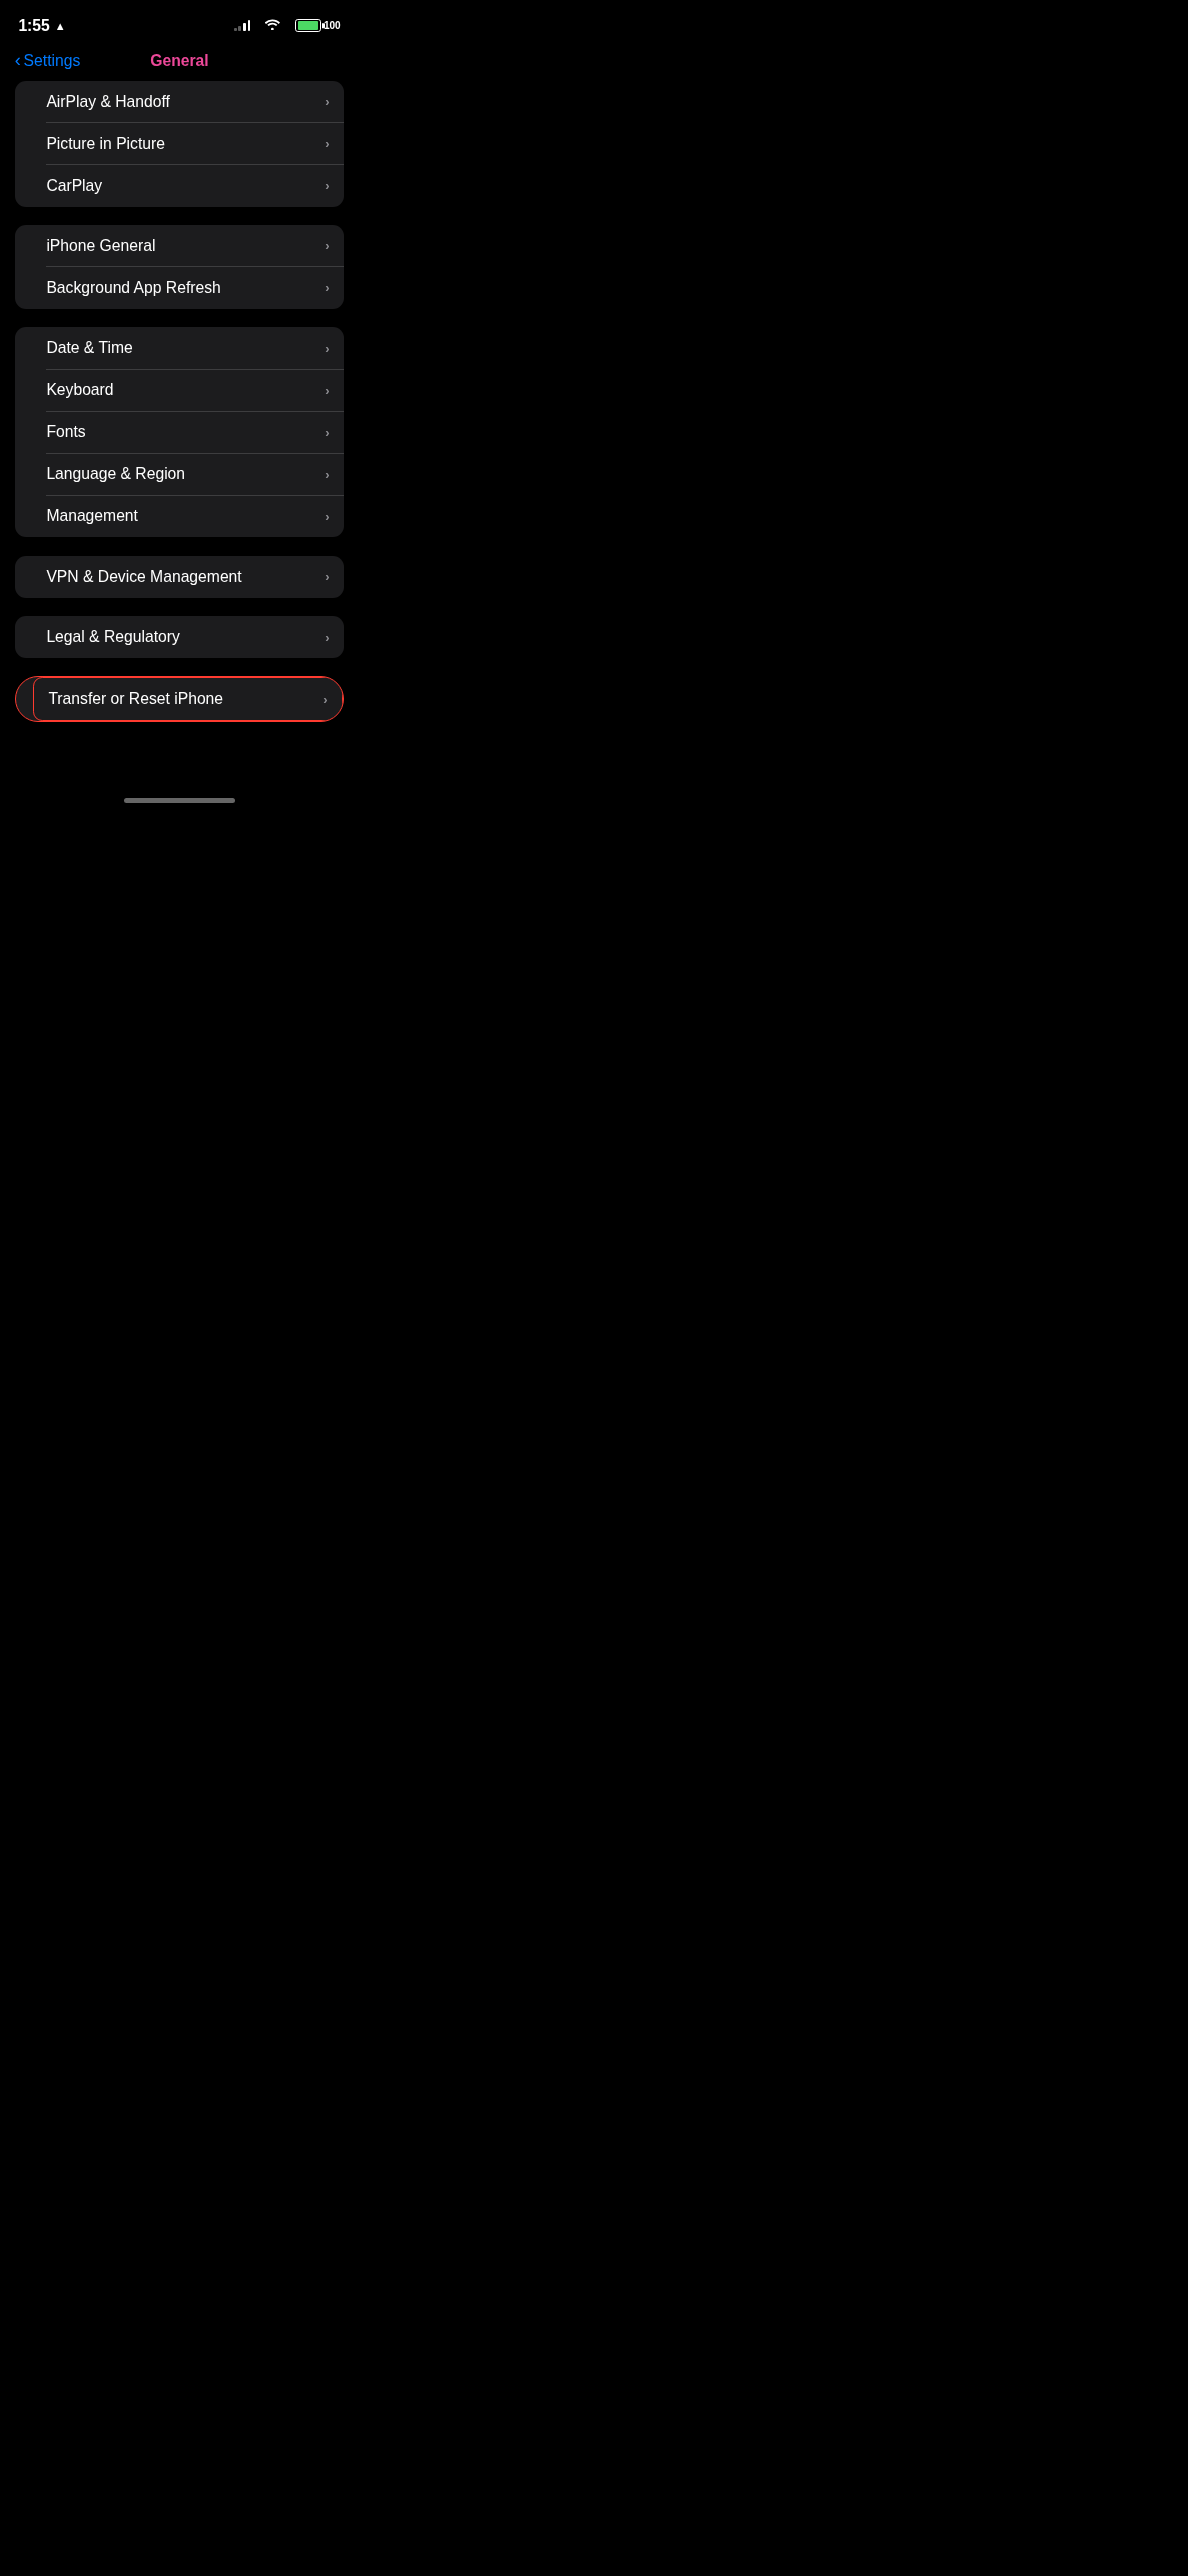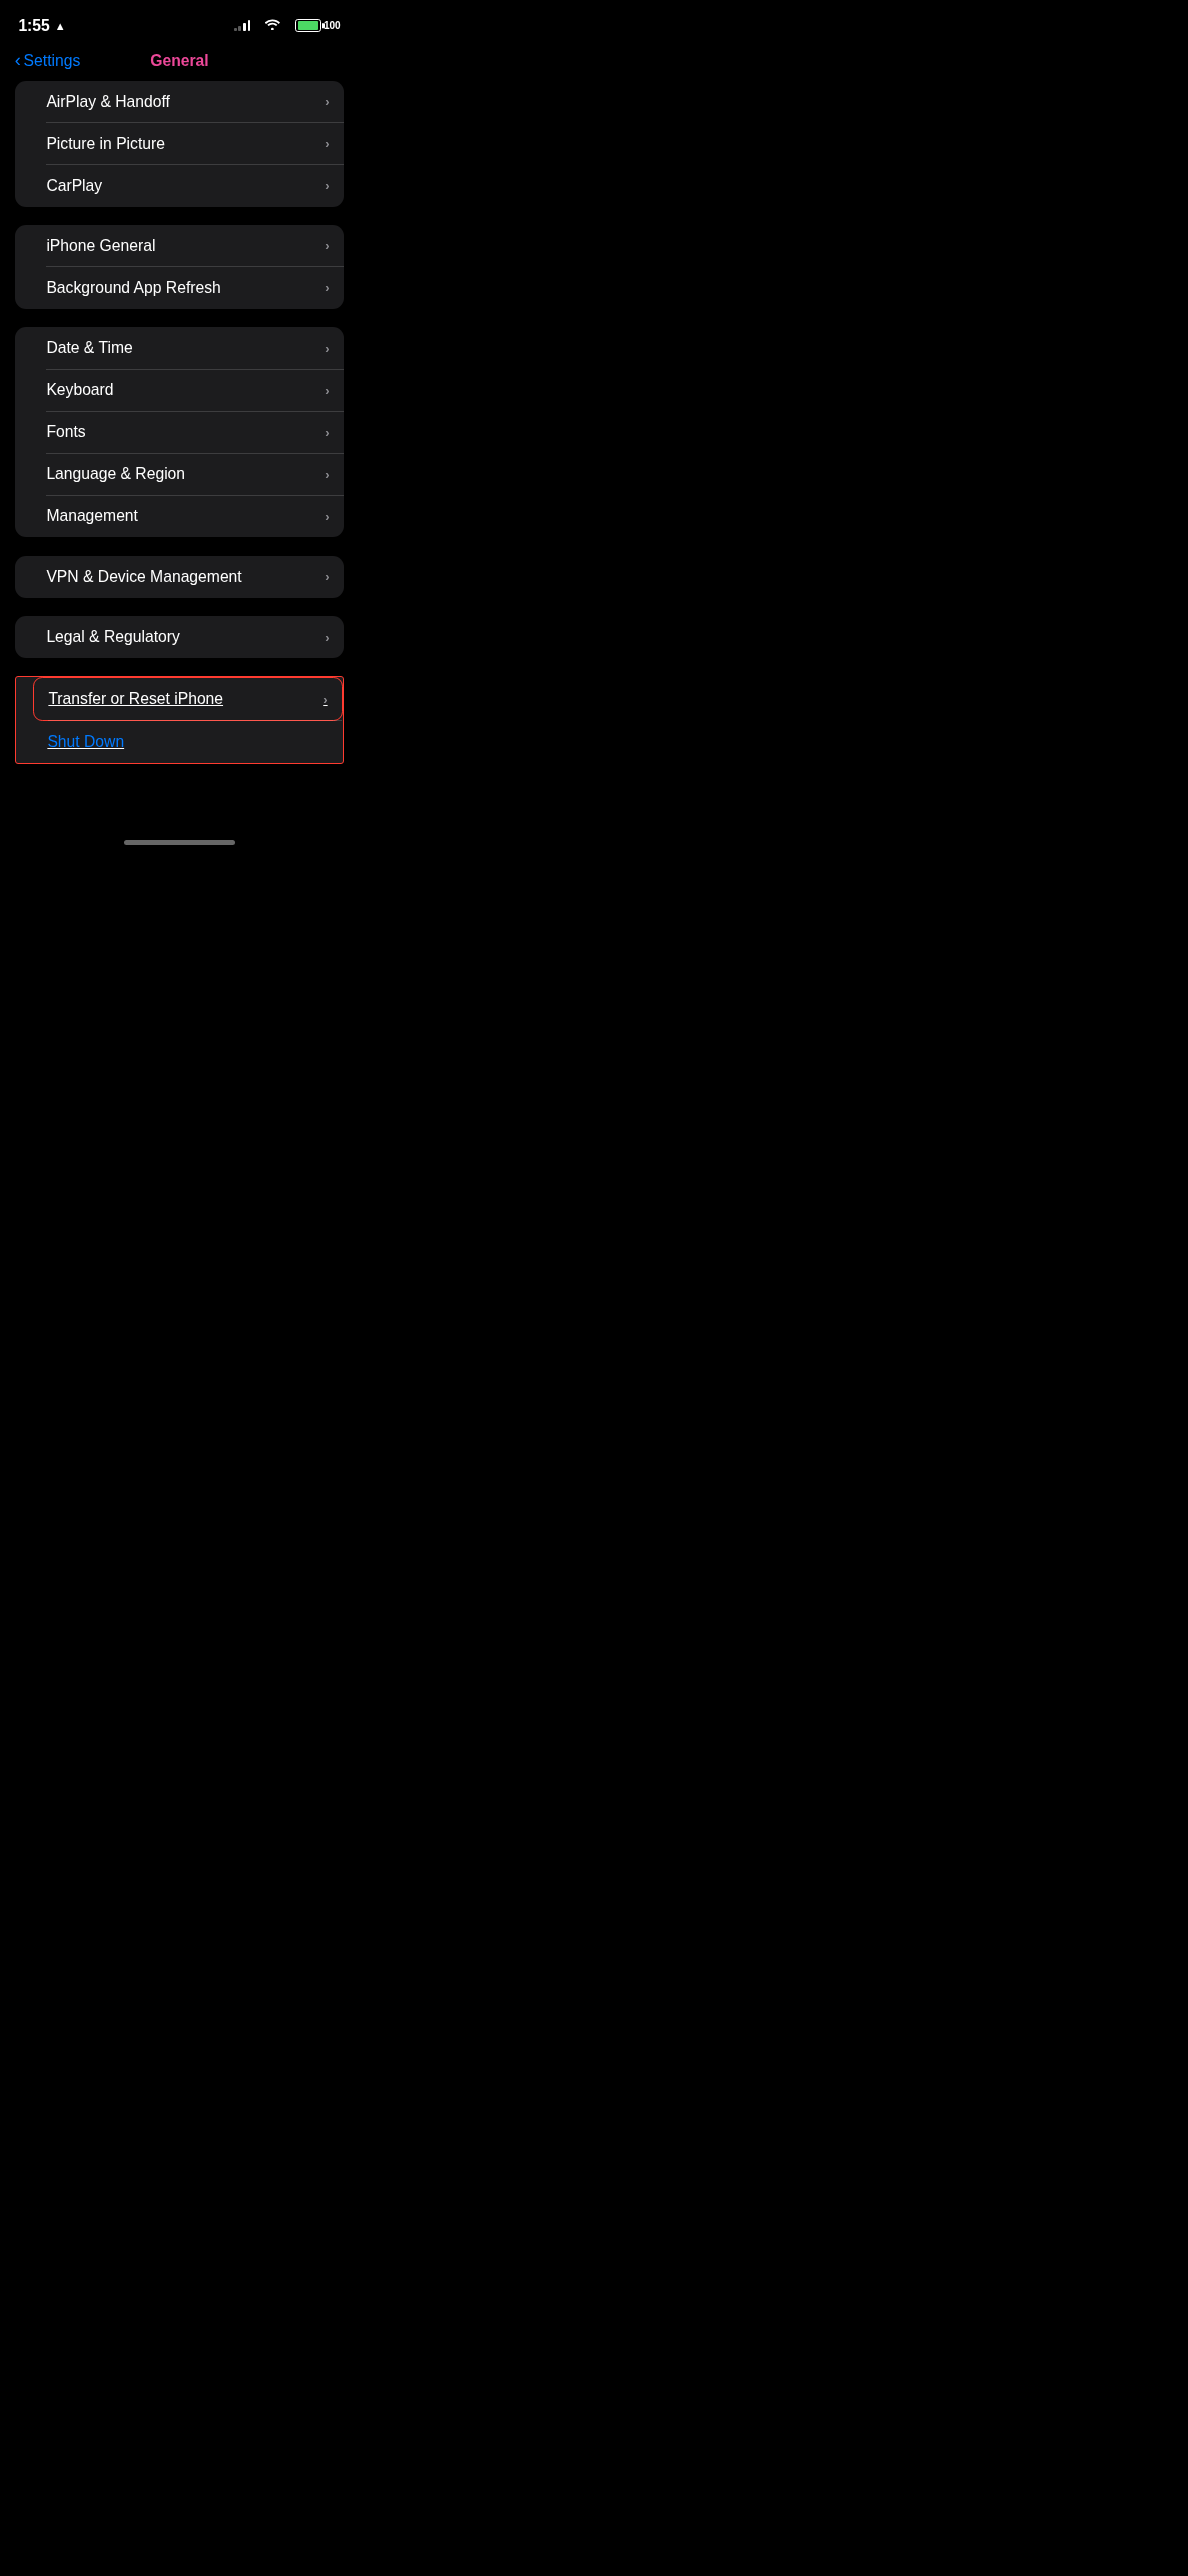--- a/index.html
+++ b/index.html
@@ -197,23 +197,22 @@
     
     .row-highlighted {
       border: 1.8px solid #ff3b30;
       border-radius: 9.2px;
       margin: 0;
       overflow: visible;
     }
 
     .group-highlighted {
       border: 1.8px solid #ff3b30;
-      border-radius: 3px;
+      border-radius: 23px;
       overflow: hidden;
-      text-decoration: underline;
     }
 
     
     .home-indicator {
       display: flex;
       justify-content: center;
       padding: 11px 0 7.4px 0;
       margin-top: 9.2px;
     }
 
@@ -355,23 +354,20 @@
     </div>
   </div>
 
   <div class="settings-group group-highlighted">
     <div class="settings-row row-highlighted">
       <span class="row-label">Transfer or Reset iPhone</span>
       <div class="row-right">
         <span class="chevron-right">›</span>
       </div>
     </div>
-    <div class="settings-row">
-      <span class="row-label blue">Shut Down</span>
-    </div>
   </div>
 
 </div>
 
 <div class="home-indicator">
   <div class="home-bar"></div>
 </div>
 
 
 </body></html>

